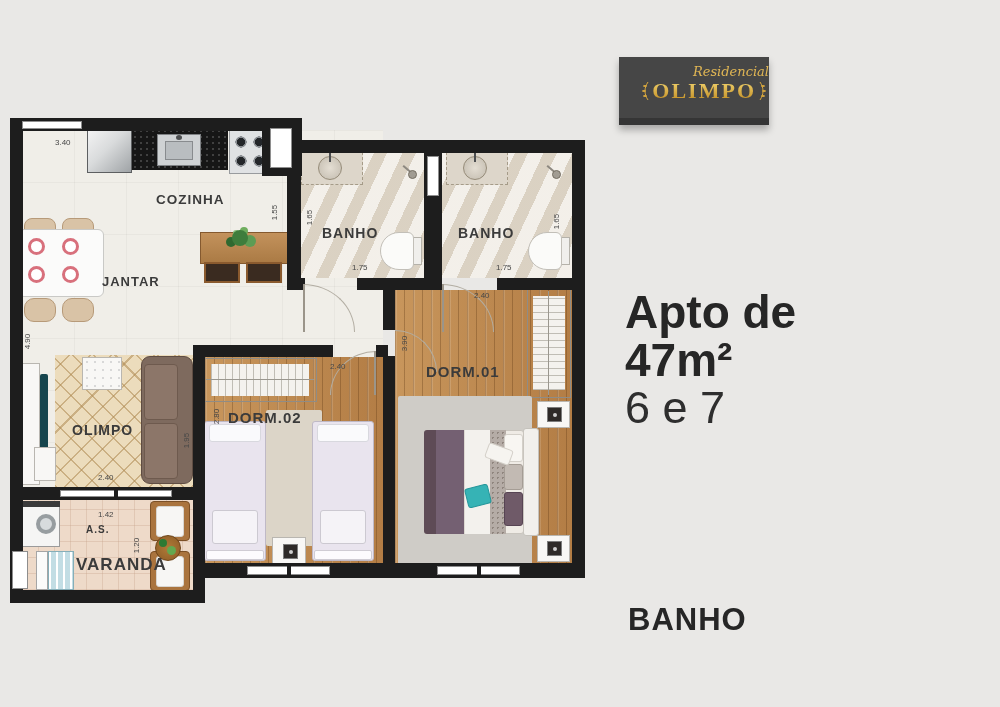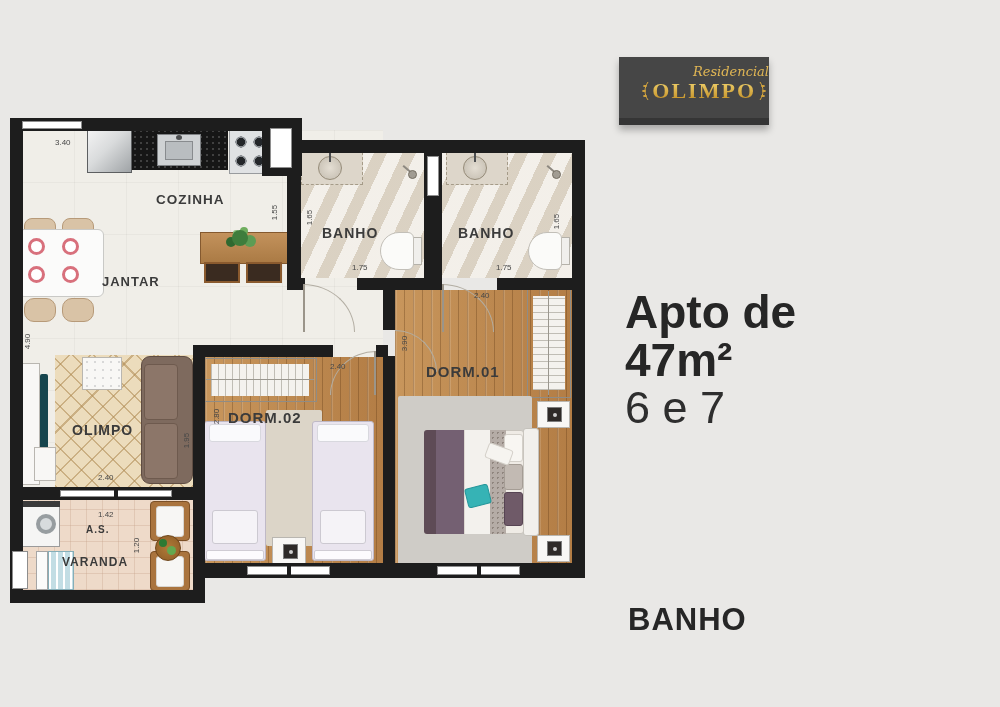--- a/index.html
+++ b/index.html
@@ -210,21 +210,21 @@
   <div class="arc" style="left:395px;top:330px;width:42px;height:42px;"></div>
 
   <div class="rlabel" style="left:156px;top:192px;font-size:13.5px;">COZINHA</div>
   <div class="rlabel" style="left:102px;top:274px;font-size:13px;">JANTAR</div>
   <div class="rlabel" style="left:72px;top:422px;font-size:14px;">OLIMPO</div>
   <div class="rlabel" style="left:322px;top:225px;font-size:14px;">BANHO</div>
   <div class="rlabel" style="left:458px;top:225px;font-size:14px;">BANHO</div>
   <div class="rlabel" style="left:228px;top:409px;font-size:15px;">DORM.02</div>
   <div class="rlabel" style="left:426px;top:363px;font-size:15px;">DORM.01</div>
   <div class="rlabel" style="left:70px;top:524px;font-size:10px;margin-left:16px;">A.S.</div>
-  <div class="rlabel" style="left:62px;top:555px;font-size:12px;">VARANDA</div>
+  <div class="rlabel" style="left:76px;top:555px;font-size:17px;">VARANDA</div>
 
   <div class="dim" style="left:55px;top:138px;">3.40</div>
   <div class="dim v" style="left:262px;top:208px;">1.55</div>
   <div class="dim v" style="left:297px;top:213px;">1.65</div>
   <div class="dim" style="left:352px;top:263px;">1.75</div>
   <div class="dim v" style="left:544px;top:217px;">1.65</div>
   <div class="dim" style="left:496px;top:263px;">1.75</div>
   <div class="dim v" style="left:15px;top:337px;">4.90</div>
   <div class="dim" style="left:98px;top:473px;">2.40</div>
   <div class="dim v" style="left:174px;top:436px;">1.95</div>

